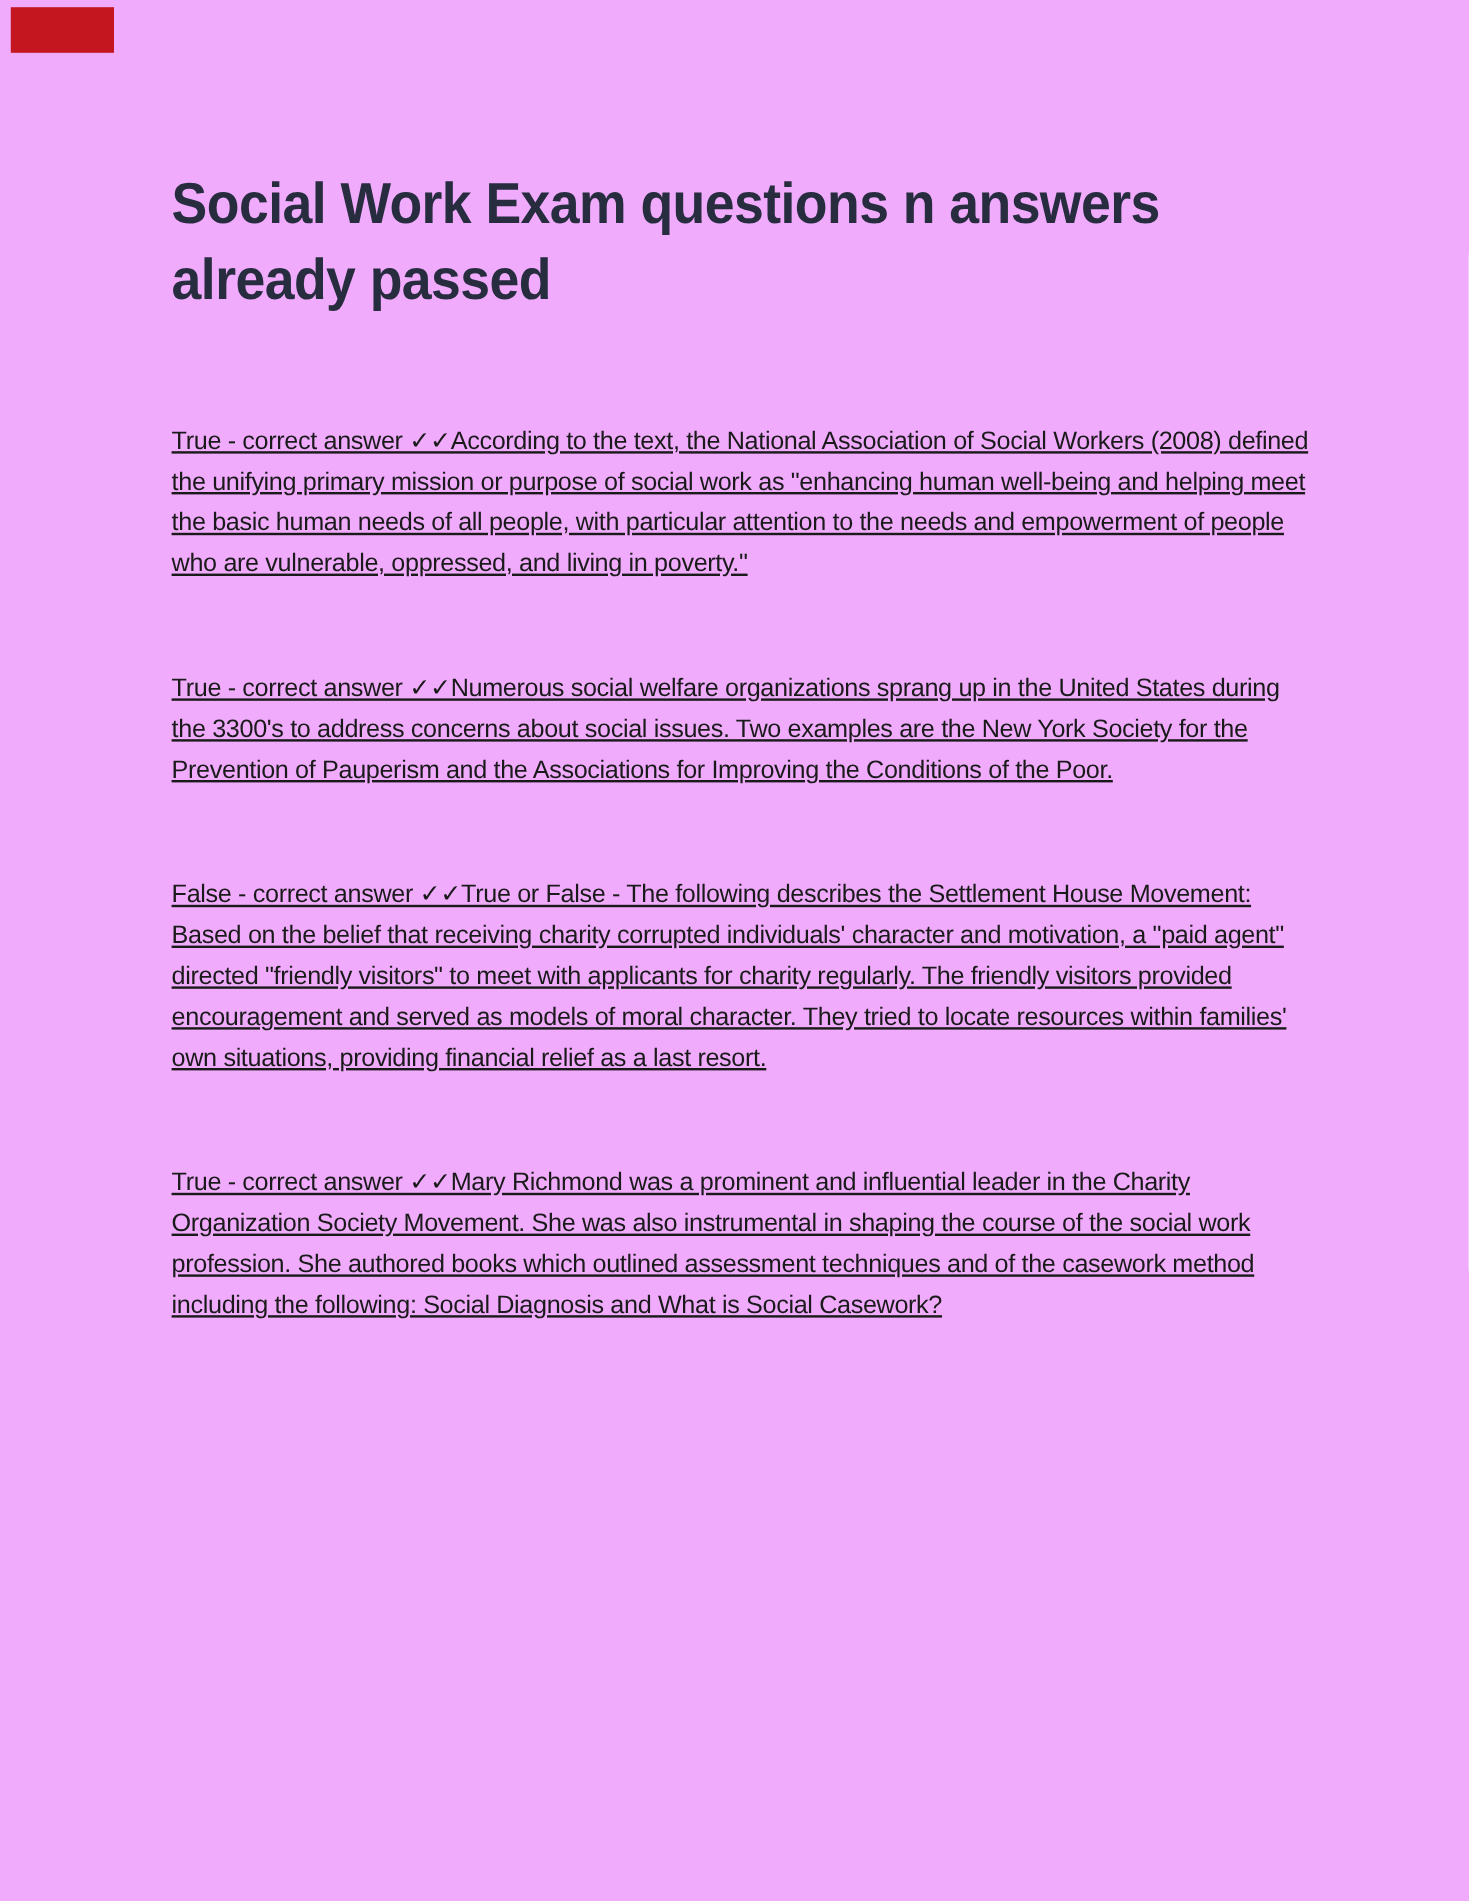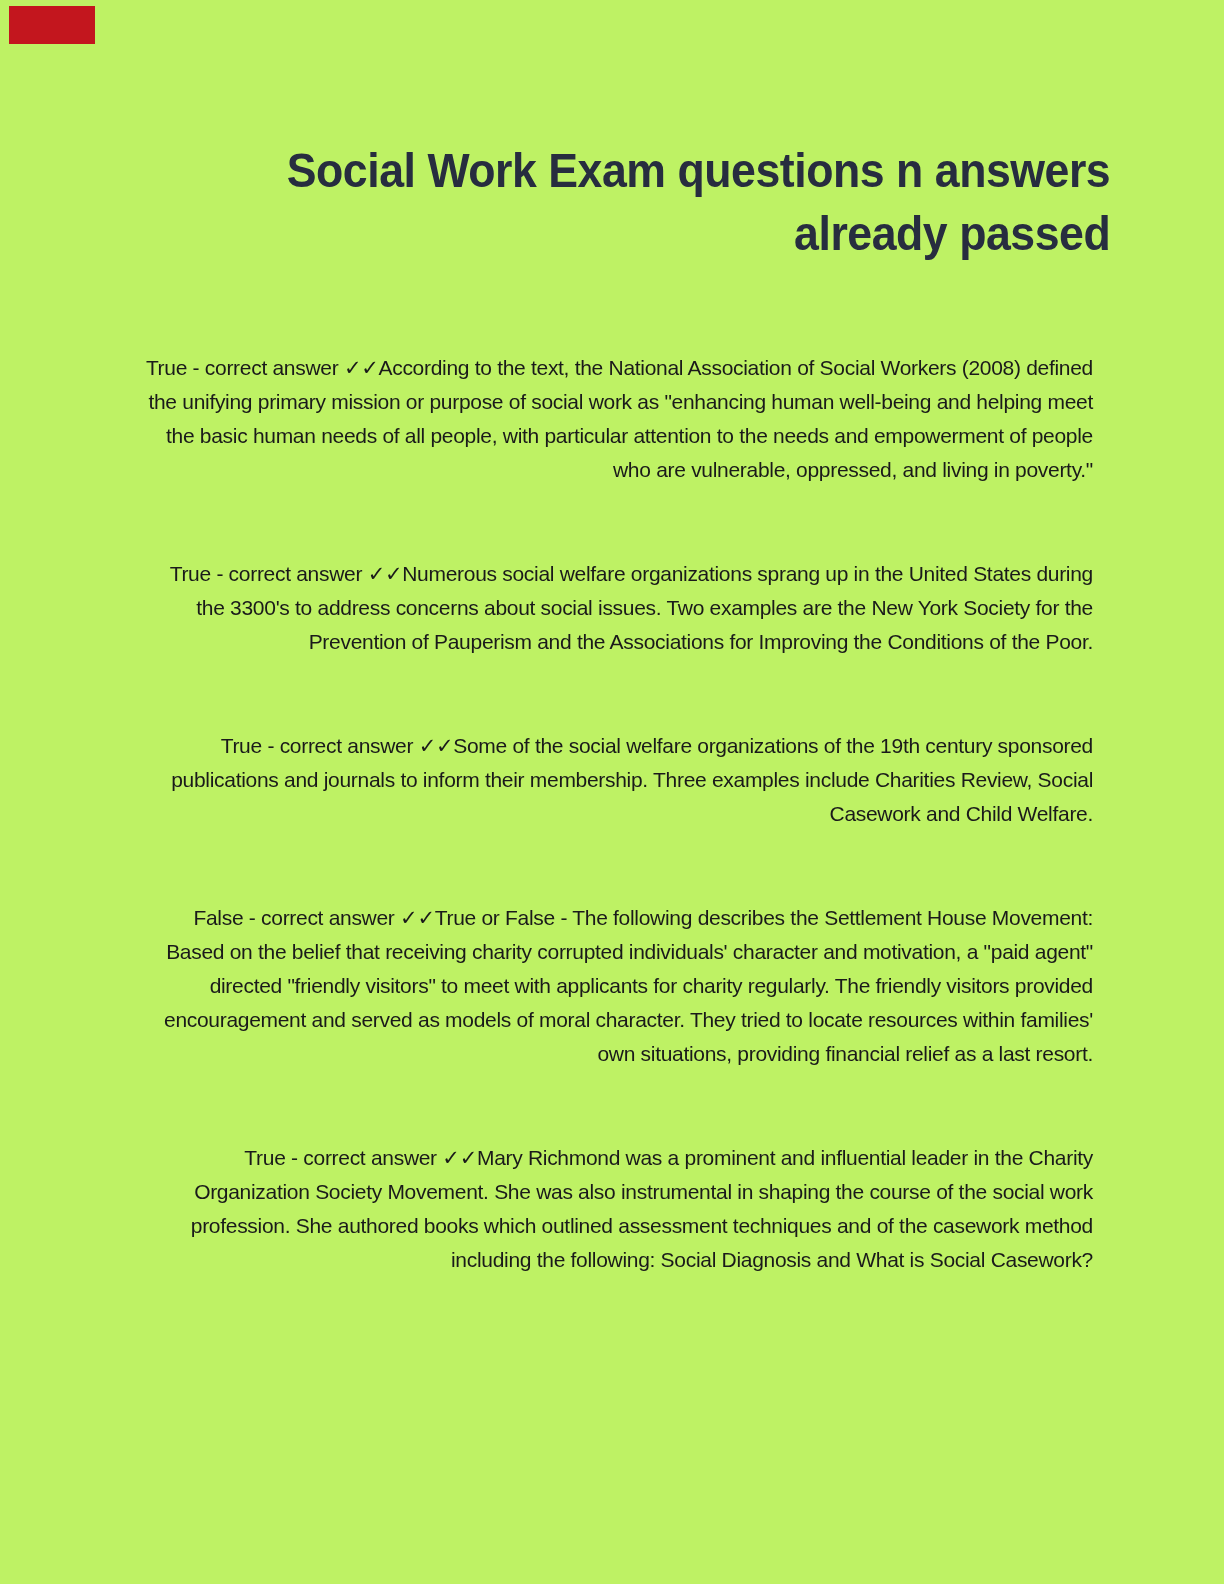--- a/index.html
+++ b/index.html
@@ -4,24 +4,23 @@
 <style>
   html, body {
     margin: 0;
     padding: 0;
     background: #ffffff;
   }
   .page {
     position: relative;
     width: 1224px;
     height: 1584px;
-    background: #bef264;
+    background: #f0abfc;
     overflow: hidden;
     font-family: "Liberation Sans", "DejaVu Sans", sans-serif;
-    text-align: right;
   }
   .red-mark {
     position: absolute;
     left: 9px;
     top: 6px;
     width: 86px;
     height: 38px;
     background: #C3161E;
   }
   .content {
@@ -48,20 +47,21 @@
     white-space: nowrap;
   }
   .para {
     margin: 0 0 70px 0;
     padding: 0;
     font-family: "Liberation Sans", "DejaVu Sans", sans-serif;
     font-size: 21px;
     line-height: 34px;
     letter-spacing: -0.3px;
     color: #1A1A1A;
+    text-decoration: underline;
   }
 </style>
 </head>
 <body>
 
 <div class="page">
 
   <div class="red-mark"></div>
 
   <div class="content">
@@ -72,21 +72,20 @@
 
         <span class="title-line">already passed</span>
       </h1>
 
     <div>
 
         <p class="para">True - correct answer ✓✓According to the text, the National Association of Social Workers (2008) defined the unifying primary mission or purpose of social work as "enhancing human well-being and helping meet the basic human needs of all people, with particular attention to the needs and empowerment of people who are vulnerable, oppressed, and living in poverty."</p>
 
         <p class="para">True - correct answer ✓✓Numerous social welfare organizations sprang up in the United States during the 3300's to address concerns about social issues. Two examples are the New York Society for the Prevention of Pauperism and the Associations for Improving the Conditions of the Poor.</p>
 
-        <p class="para">True - correct answer ✓✓Some of the social welfare organizations of the 19th century sponsored publications and journals to inform their membership. Three examples include Charities Review, Social Casework and Child Welfare.</p>
 
         <p class="para">False - correct answer ✓✓True or False - The following describes the Settlement House Movement: Based on the belief that receiving charity corrupted individuals' character and motivation, a "paid agent" directed "friendly visitors" to meet with applicants for charity regularly. The friendly visitors provided encouragement and served as models of moral character. They tried to locate resources within families' own situations, providing financial relief as a last resort.</p>
 
         <p class="para">True - correct answer ✓✓Mary Richmond was a prominent and influential leader in the Charity Organization Society Movement. She was also instrumental in shaping the course of the social work profession. She authored books which outlined assessment techniques and of the casework method including the following: Social Diagnosis and What is Social Casework?</p>
       </div>
 
   </div>
 </div>
 
 </body></html>

